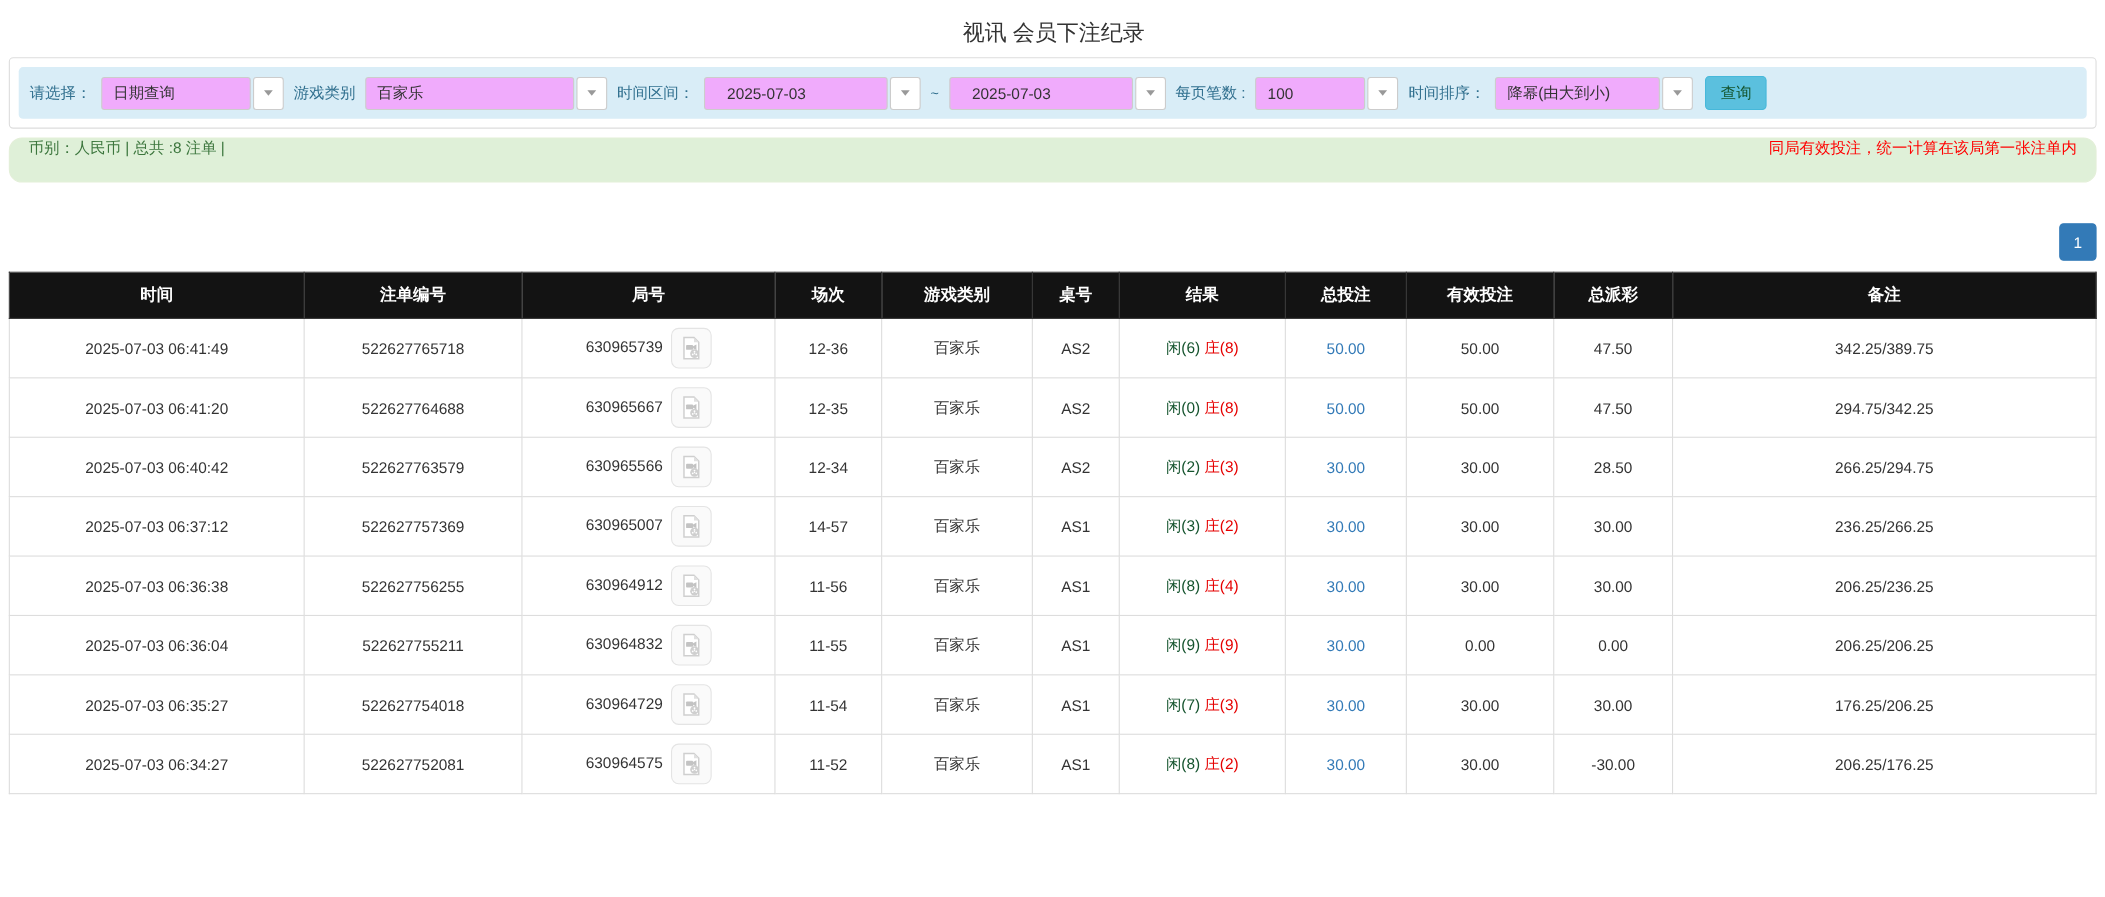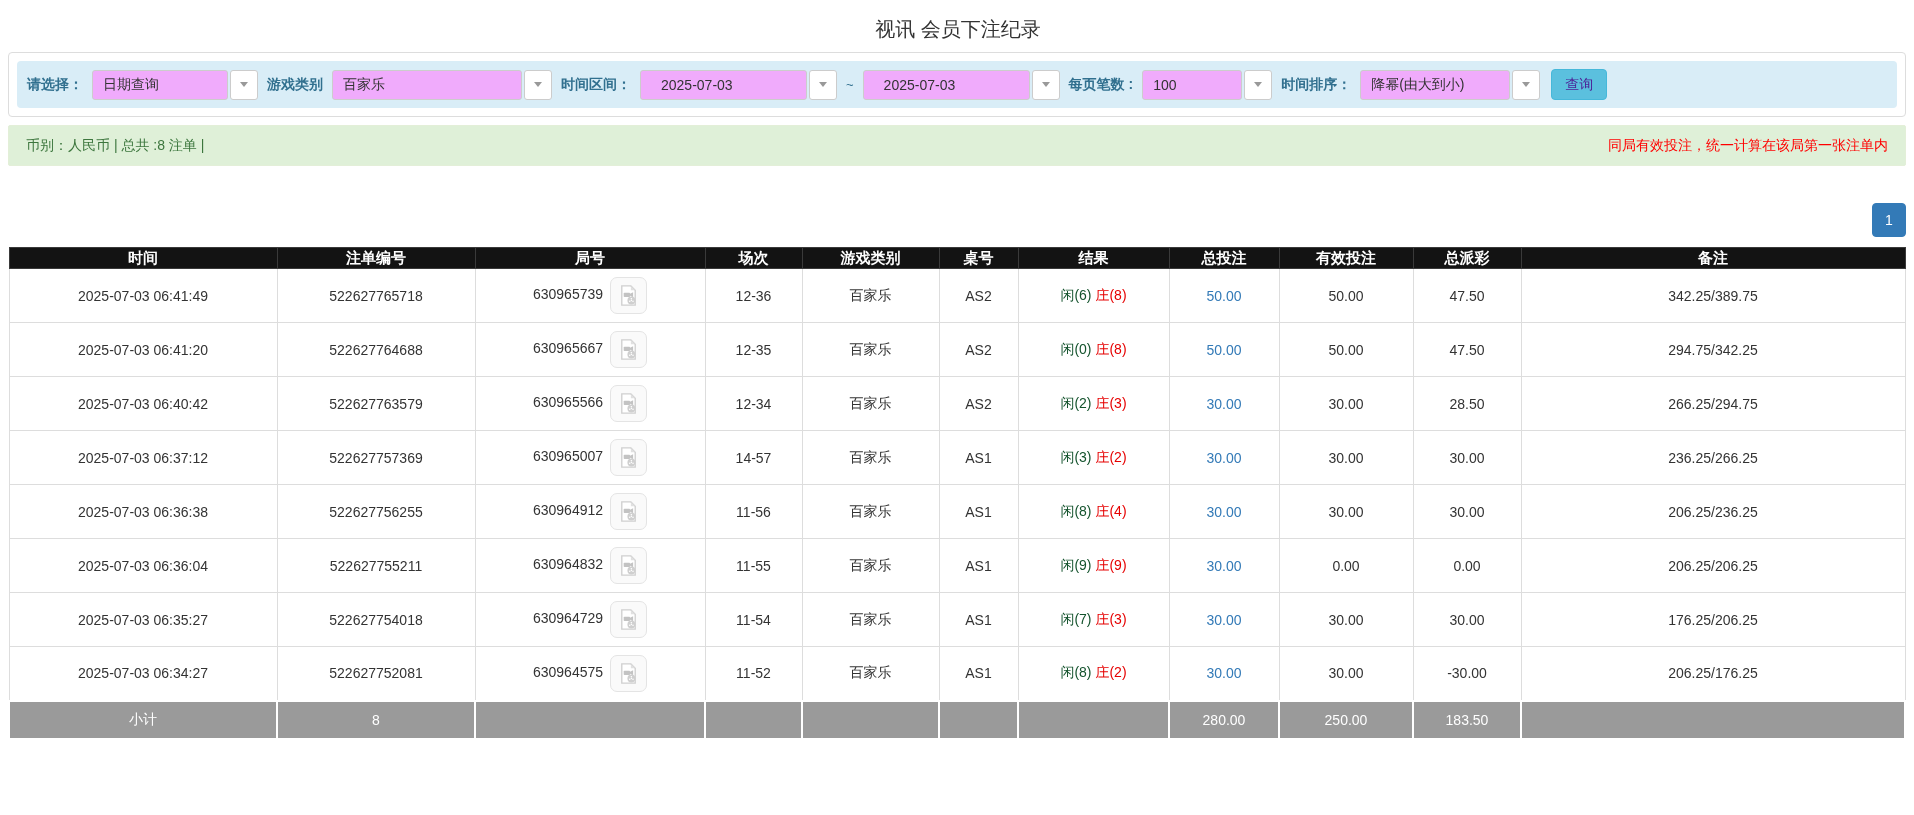--- a/index.html
+++ b/index.html
@@ -3,38 +3,38 @@
 <meta charset="utf-8">
 <style>
   * { box-sizing: border-box; margin: 0; padding: 0; }
   html,body { width: 1914px; height: 815px; background: #fff; overflow: hidden; }
   body { font-family: "Liberation Sans", "DejaVu Sans", sans-serif; color: #333; }
 
   .page-title { font-size: 20px; font-weight: 400; color: #333; margin: 16px 8px 9px 10px; text-align: center; }
 
   .filter-panel { margin: 0 8px; border: 1px solid #ddd; border-radius: 4px; padding: 8px; background: #fff; }
   .filter-bar { background: #d9edf7; border-radius: 4px; padding: 8px 10px; display: flex; align-items: center; gap: 9px; height: 47px; }
-  .f-label { color: #31708f; font-weight: bold; font-size: 14px; white-space: nowrap; }
+  .f-label { color: #31708f; font-weight: normal; font-size: 14px; white-space: nowrap; }
   .combo { display: flex; align-items: center; gap: 2px; }
   .combo-input { background: #f0abfc; border: 1px solid #ccc; border-radius: 3px; height: 30px; padding: 0 10px; font-size: 14px; color: #333; display: flex; align-items: center; white-space: nowrap; overflow: hidden; }
   .combo-btn { width: 28px; height: 30px; flex: 0 0 28px; background: #fff; border: 1px solid #ccc; border-radius: 3px; display: flex; align-items: center; justify-content: center; cursor: pointer; }
   .caret { width: 0; height: 0; border-left: 4px solid transparent; border-right: 4px solid transparent; border-top: 5px solid #999; }
   .w136 { width: 136px; } .w190 { width: 190px; } .w154 { width: 167px; padding-left: 20px; } .w85 { width: 100px; } .w150 { width: 150px; }
   .tilde { color: #31708f; font-size: 13px; }
-  .search-btn { background: #5bc0de; border: 1px solid #46b8da; color: #4c1d95; border-radius: 4px; height: 31px; padding: 0 13px; font-size: 14px; cursor: pointer; margin-left: 2px; }
-
-  .summary-bar { margin: 8px 8px 0; background: #dff0d8; border: 1px solid #e3efd8; border-radius: 2px; height: 41px; padding: 0 17px; display: flex; align-items: center; justify-content: space-between; }
+  .search-btn { background: #5bc0de; border: 1px solid #46b8da; color: #14532d; border-radius: 4px; height: 31px; padding: 0 13px; font-size: 14px; cursor: pointer; margin-left: 2px; }
+
+  .summary-bar { margin: 8px 8px 0; background: #dff0d8; border: 1px solid #e3efd8; border-radius: 12px; height: 41px; padding: 0 17px; display: flex; align-items: flex-start; justify-content: space-between; }
   .summary-left { color: #3c763d; font-size: 14px; }
   .summary-right { color: #ff0000; font-size: 14px; }
 
   .pager-row { margin: 37px 8px 0; display: flex; justify-content: flex-end; }
   .page-btn { min-width: 34px; height: 34px; background: #337ab7; border: 1px solid #337ab7; border-radius: 4px; color: #fff; font-size: 14px; display: flex; align-items: center; justify-content: center; cursor: pointer; }
 
   .bet-table { margin: 10px 8px 0; width: 1898px; border-collapse: collapse; table-layout: fixed; }
-  .bet-table th { background: #131313; color: #fff; font-size: 15px; font-weight: bold; height: 21px; border: 1px solid #3a3a3a; text-align: center; }
+  .bet-table th { background: #131313; color: #fff; font-size: 15px; font-weight: bold; height: 42px; border: 1px solid #3a3a3a; text-align: center; }
   .bet-table td { background: #fff; border: 1px solid #ddd; text-align: center; font-size: 14px; color: #333; height: 54px; }
   .sum-row td { background: #9a9a9a; color: #fff; border: 2px solid #fff; height: 38px; }
   .link { color: #337ab7; text-decoration: none; cursor: pointer; }
   .res-player { color: #14532d; }
   .res-banker { color: #e60000; }
   .neg { color: #ff0000; }
   .video-btn { display: inline-flex; width: 37px; height: 37px; border: 1px solid #e4e4e4; background: #fafafa; border-radius: 7px; align-items: center; justify-content: center; vertical-align: middle; margin-left: 7px; cursor: pointer; }
 </style>
 </head>
 <body>
@@ -376,27 +376,14 @@
       <span class="res-player">闲(8)</span>
       <span class="res-banker">庄(2)</span>
     </td>
     <td><a class="link">30.00</a></td>
     <td>30.00</td>
     <td class="neg">-30.00</td>
     <td>206.25/176.25</td>
   </tr>
 </tbody>
   <tfoot>
-    <tr class="sum-row">
-      <td>小计</td>
-      <td>8</td>
-      <td></td>
-      <td></td>
-      <td></td>
-      <td></td>
-      <td></td>
-      <td>280.00</td>
-      <td>250.00</td>
-      <td>183.50</td>
-      <td></td>
-    </tr>
   </tfoot>
 </table>
 
 </body></html>

